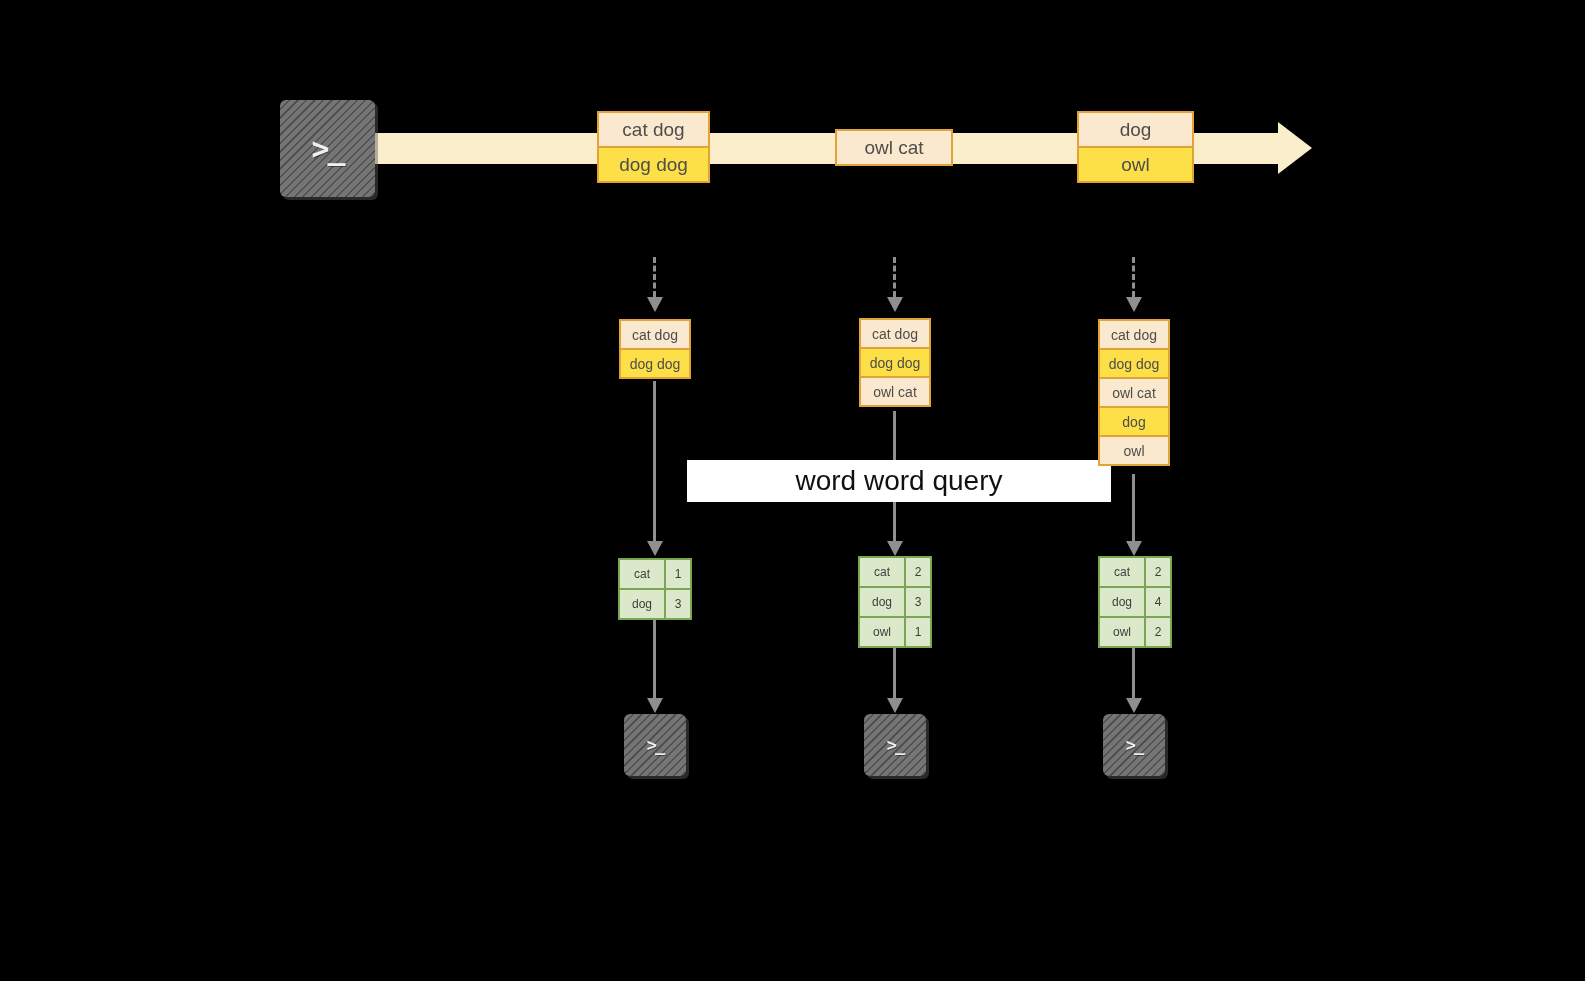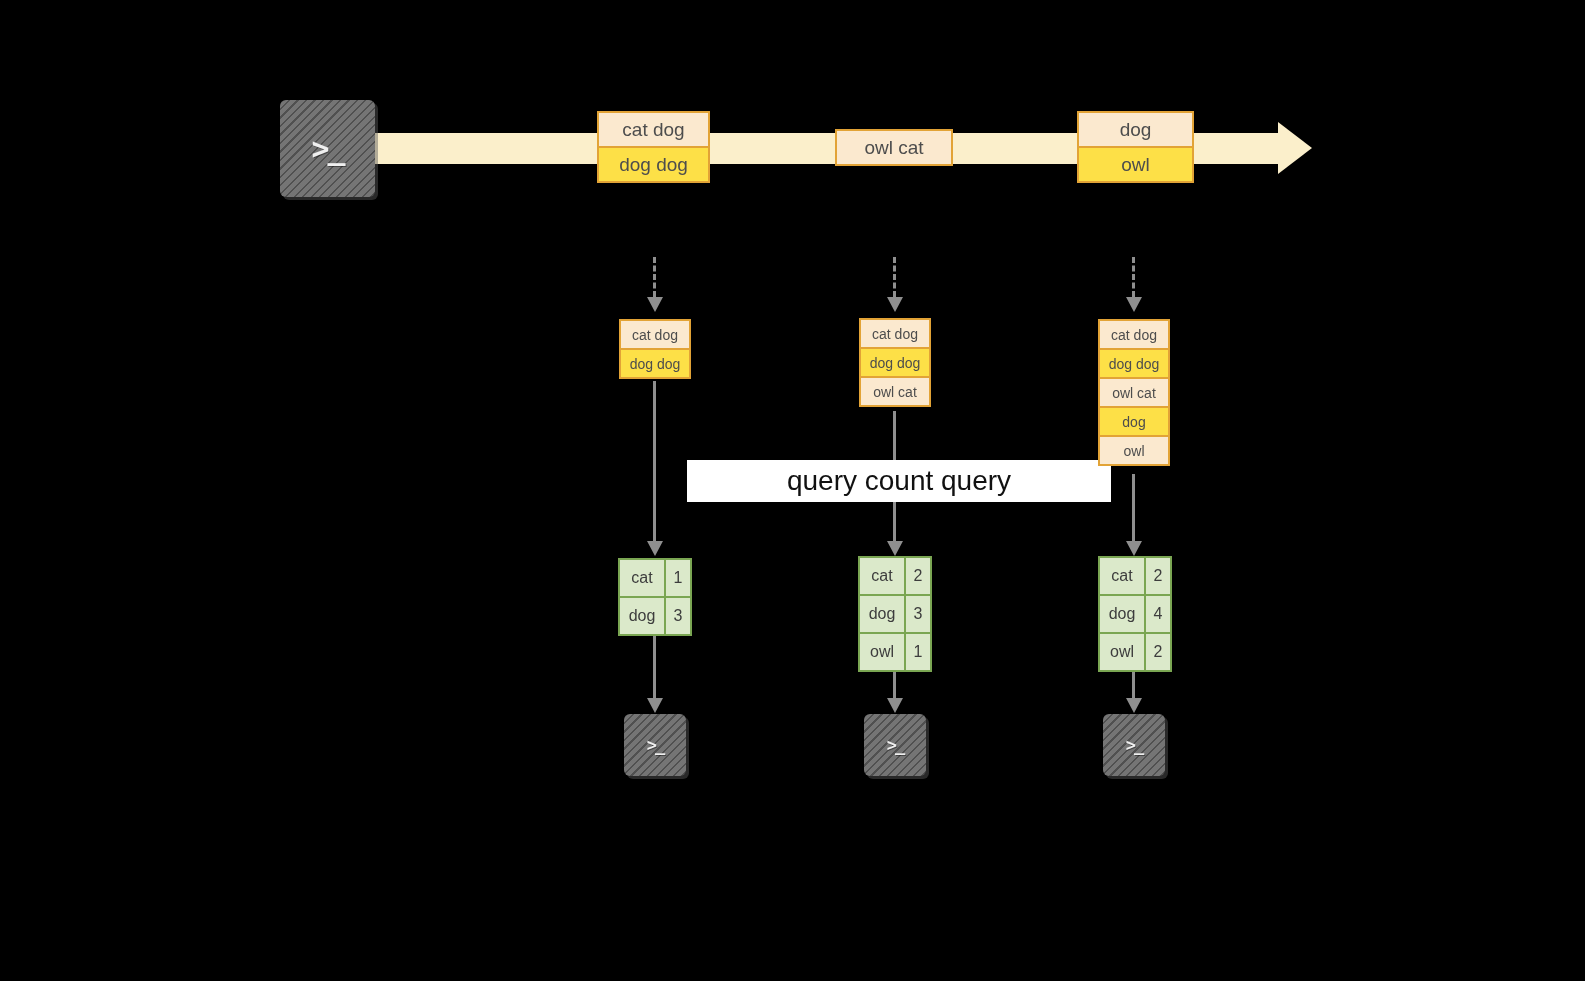--- a/index.html
+++ b/index.html
@@ -76,22 +76,22 @@
   .fl-bot-1{left:653px;top:620px;height:78px;}
   .fl-bot-2{left:893px;top:648px;height:50px;}
   .fl-bot-3{left:1132px;top:648px;height:50px;}
   .fh-bot{top:698px;}
   
   .wc-table{
     position:absolute;z-index:6;background:#7aa652;padding:2px;
     display:grid;grid-template-columns:44px 24px;gap:2px;
   }
   .wc-cell{
-    background:#dbe9ca;height:36px;display:flex;align-items:center;justify-content:center;
-    color:#3d3d3d;font-size:16px;
+    background:#dbe9ca;height:28px;display:flex;align-items:center;justify-content:center;
+    color:#3d3d3d;font-size:12px;
   }
   .wct-1{left:618px;top:558px;}
   .wct-2{left:858px;top:556px;}
   .wct-3{left:1098px;top:556px;}
 </style>
 </head>
 <body>
 
 <div class="canvas">
 
@@ -131,21 +131,21 @@
     <div class="sbox toneA">owl cat</div>
   </div>
   <div class="stack stack-3">
     <div class="sbox toneA">cat dog</div>
     <div class="sbox toneB">dog dog</div>
     <div class="sbox toneA">owl cat</div>
     <div class="sbox toneB">dog</div>
     <div class="sbox toneA">owl</div>
   </div>
 
-  <div class="banner">query count query</div>
+  <div class="banner">word word query</div>
 
   <div class="flow-line fl-top-1"></div>
   <div class="arrow-down fh-top fh-1"></div>
   <div class="flow-line fl-top-2"></div>
   <div class="arrow-down fh-top fh-2"></div>
   <div class="flow-line fl-top-3"></div>
   <div class="arrow-down fh-top fh-3"></div>
 
   <div class="wc-table wct-1">
     <div class="wc-cell">cat</div>

